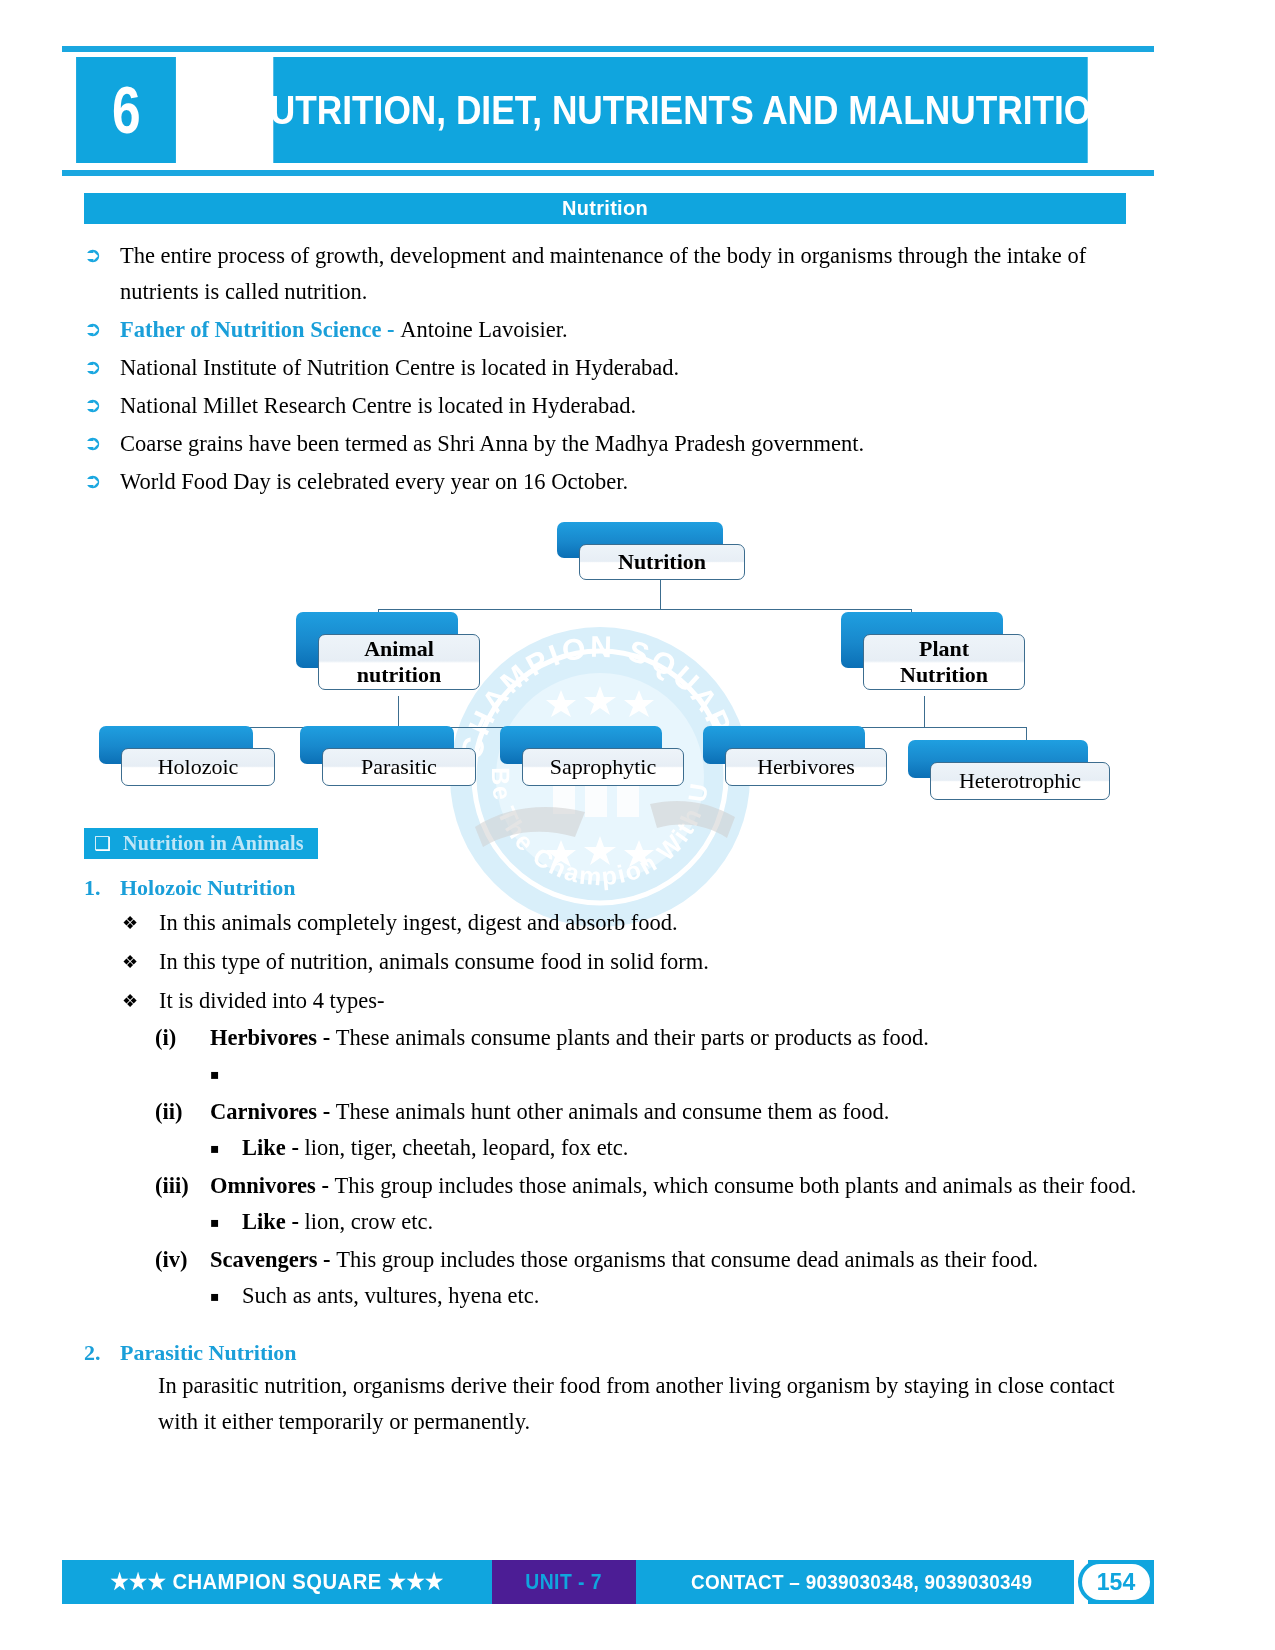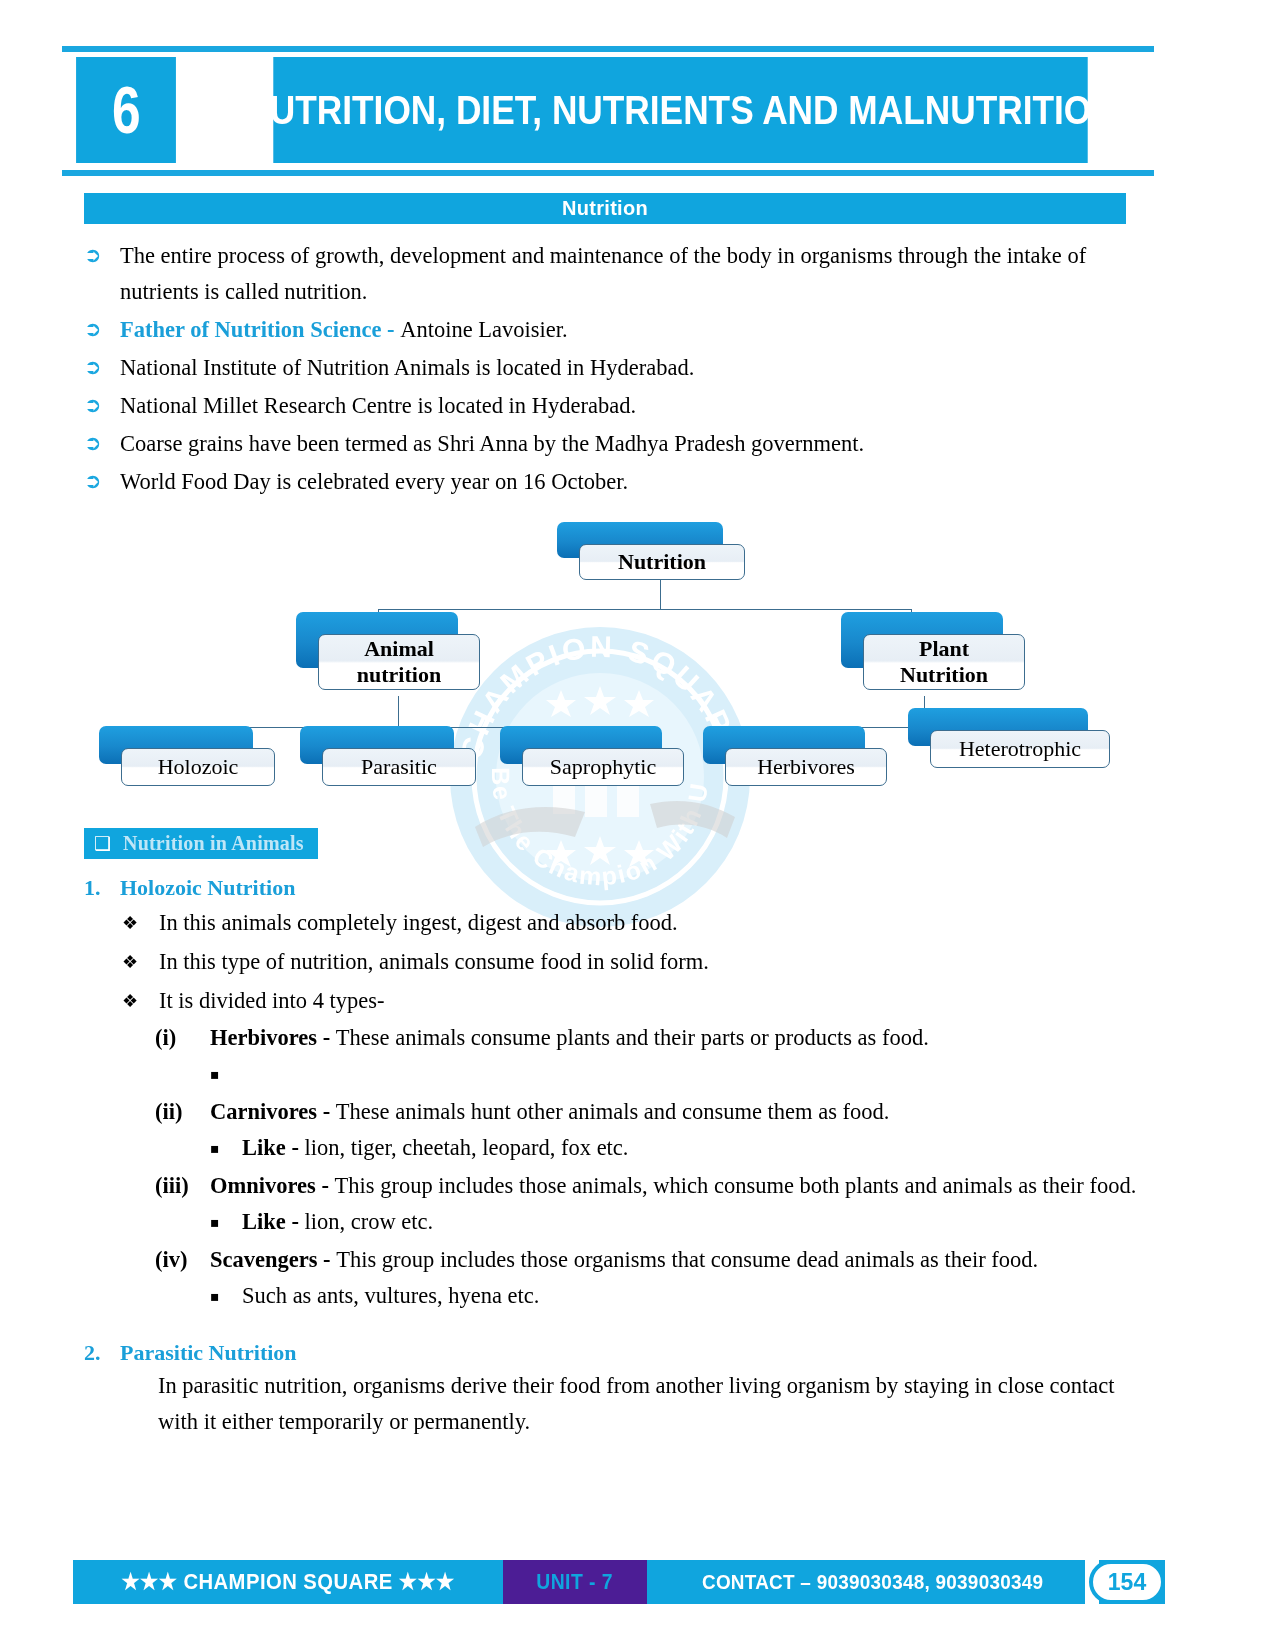--- a/index.html
+++ b/index.html
@@ -248,21 +248,21 @@
     padding-right: 130px;
     font-size: 22.5px;
     line-height: 36px;
     margin-top: 2px;
     margin-left: 36px;
   }
 
   
   .footer {
     position: absolute;
-    left: 11px; bottom: 46px;
+    left: 0; bottom: 46px;
     width: 1255px;
     height: 44px;
     z-index: 5;
   }
   .f-seg {
     position: absolute;
     height: 44px;
     background: #10a5de;
     display: flex; align-items: center; justify-content: center;
     color: #fff;
@@ -365,21 +365,21 @@
       <div class="bullet-row">
         <span class="bullet-glyph">➲</span>
         <span class="bullet-text"><span>The entire process of growth, development and maintenance of the body in organisms through the intake of nutrients is called nutrition.</span></span>
       </div>
       <div class="bullet-row">
         <span class="bullet-glyph">➲</span>
         <span class="bullet-text"><span class="hl-blue">Father of Nutrition Science - </span><span>Antoine Lavoisier.</span></span>
       </div>
       <div class="bullet-row">
         <span class="bullet-glyph">➲</span>
-        <span class="bullet-text">National Institute of Nutrition Animals is located in Hyderabad.</span>
+        <span class="bullet-text">National Institute of Nutrition Centre is located in Hyderabad.</span>
       </div>
       <div class="bullet-row">
         <span class="bullet-glyph">➲</span>
         <span class="bullet-text">National Millet Research Centre is located in Hyderabad.</span>
       </div>
       <div class="bullet-row">
         <span class="bullet-glyph">➲</span>
         <span class="bullet-text">Coarse grains have been termed as Shri Anna by the Madhya Pradesh government.</span>
       </div>
       <div class="bullet-row">
@@ -433,21 +433,21 @@
         <div class="face">Parasitic</div>
       </div>
       <div class="node" style="left:500px; top:206px; width:162px; height:38px;">
         <div class="shadow"></div>
         <div class="face">Saprophytic</div>
       </div>
       <div class="node" style="left:703px; top:206px; width:162px; height:38px;">
         <div class="shadow"></div>
         <div class="face">Herbivores</div>
       </div>
-      <div class="node" style="left:908px; top:188px; width:180px; height:38px;">
+      <div class="node" style="left:908px; top:220px; width:180px; height:38px;">
         <div class="shadow"></div>
         <div class="face">Heterotrophic</div>
       </div>
     </div>
 
     
     <div class="chip">
       <span class="box-icon">❑</span>
       <span class="chip-label">Nutrition in Animals</span>
     </div>

